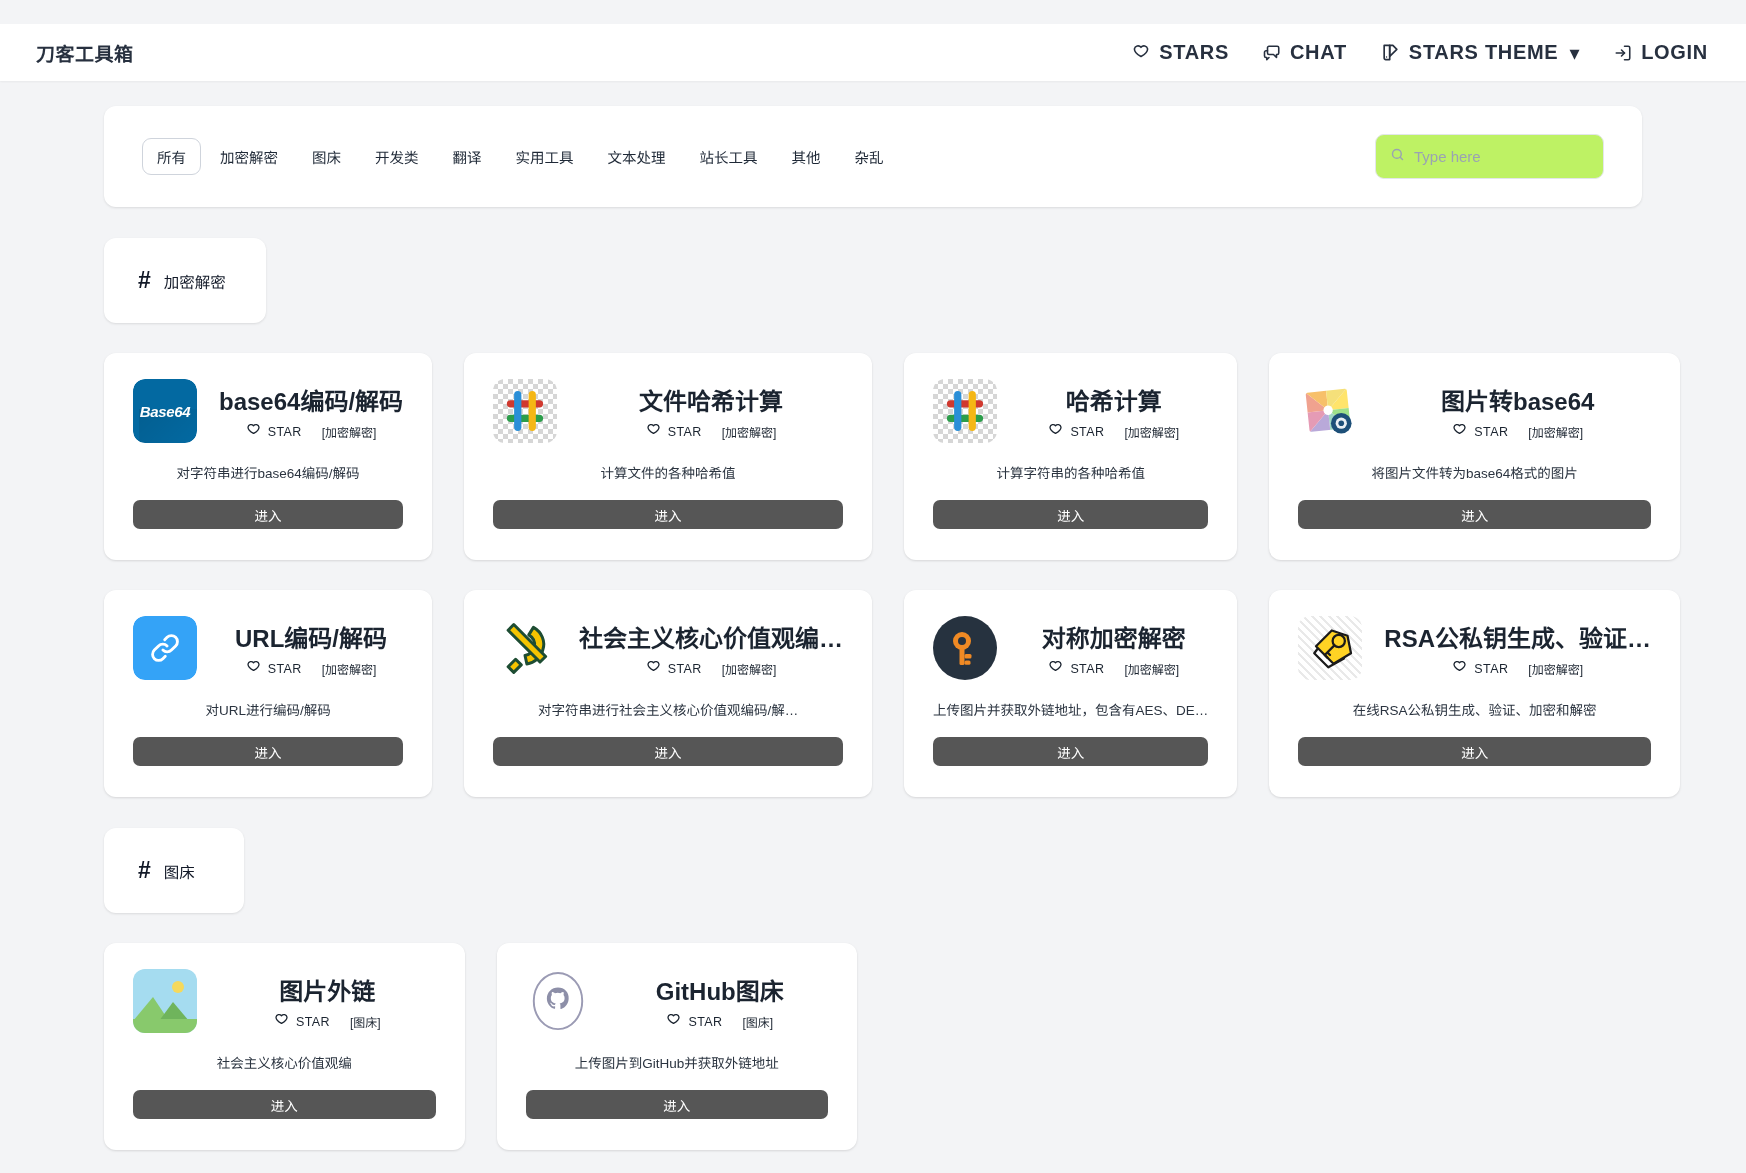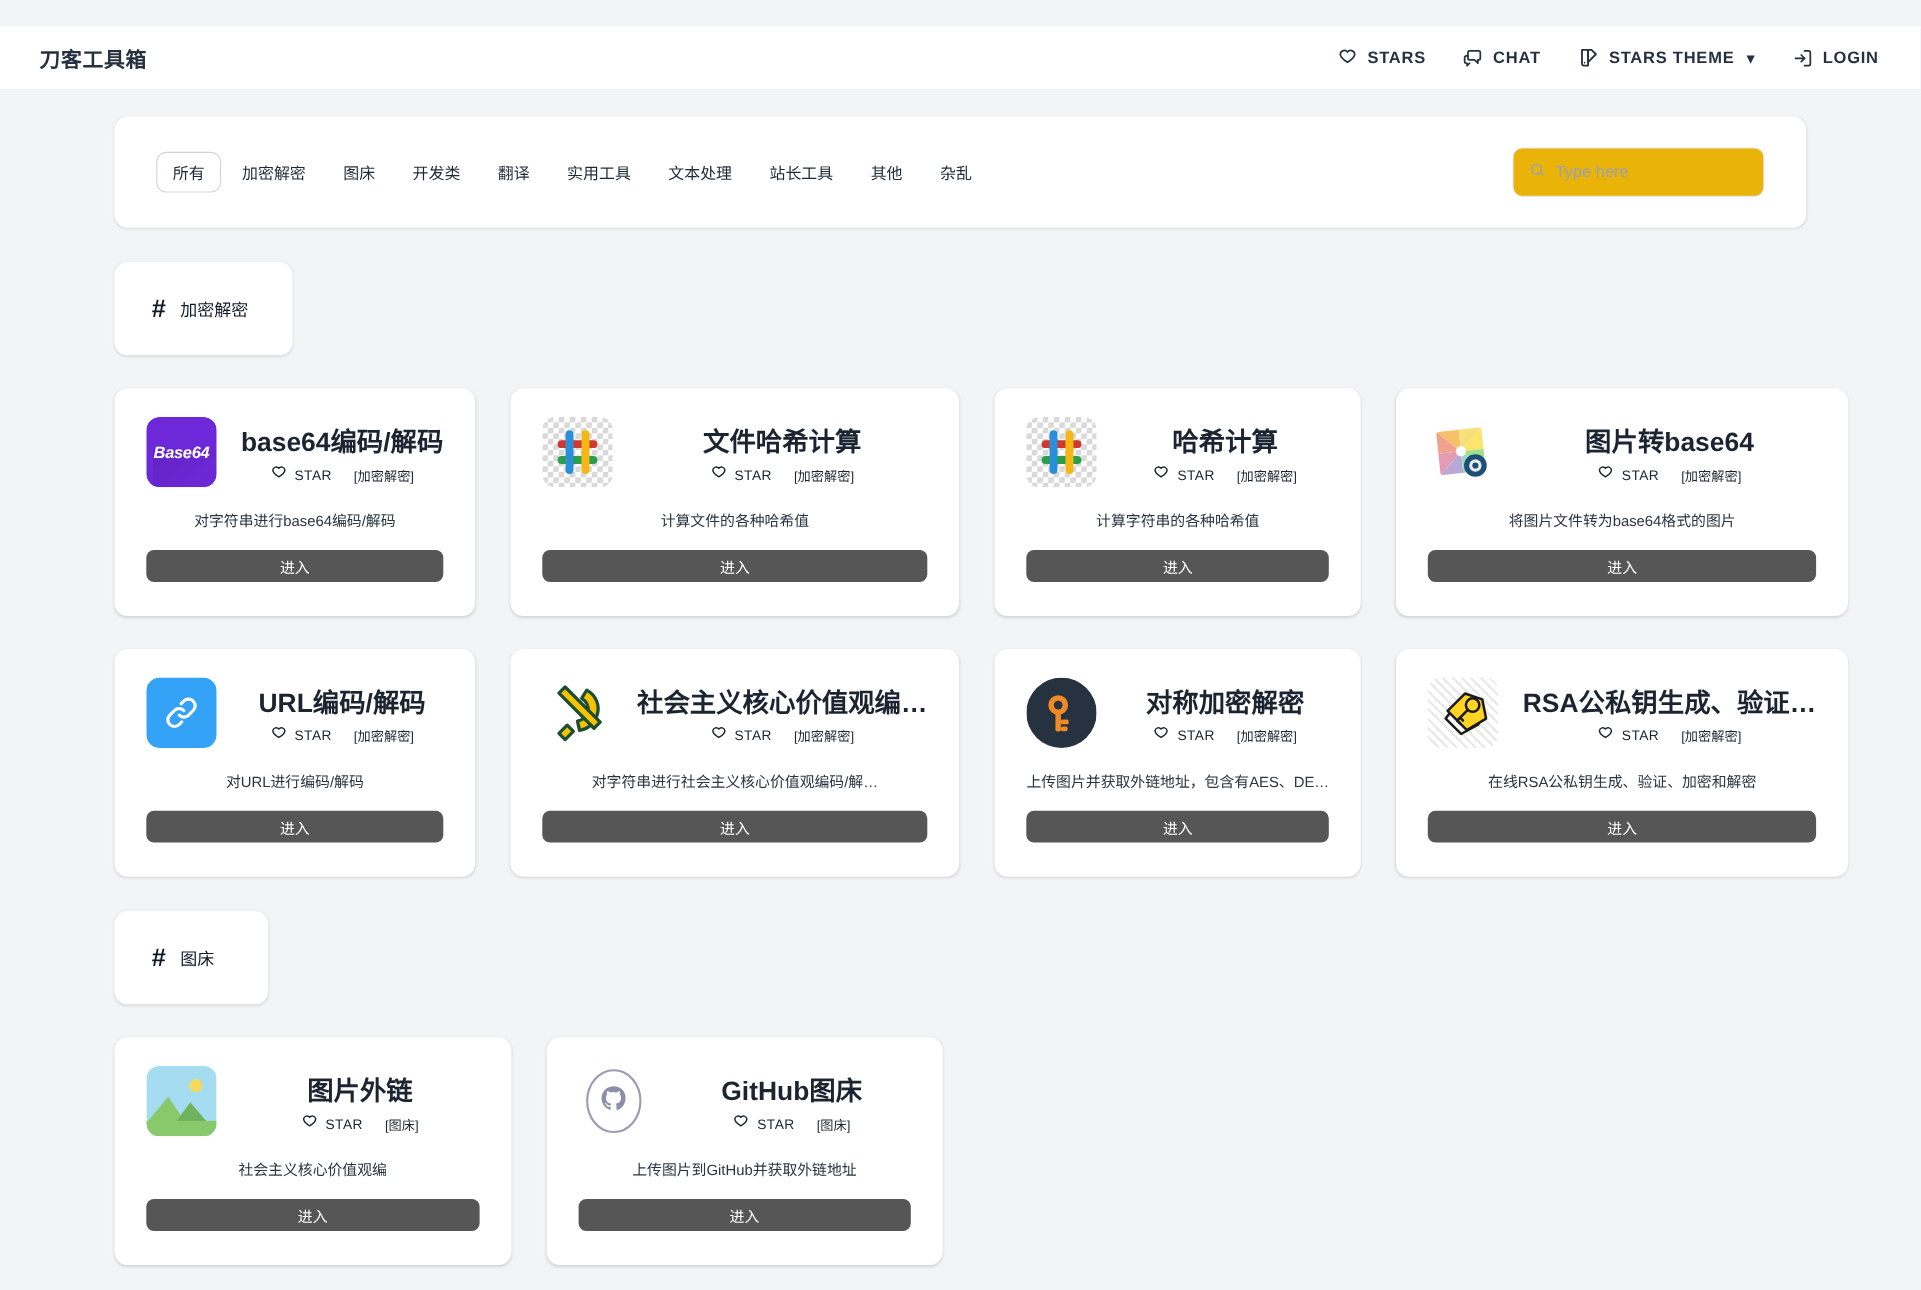--- a/index.html
+++ b/index.html
@@ -29,21 +29,21 @@
     font-size: 19px;
     font-weight: 700;
     letter-spacing: .5px;
     color: #27303f;
   }
   .topnav { display: flex; align-items: center; gap: 34px; }
   .navitem {
     display: flex;
     align-items: center;
     gap: 9px;
-    font-size: 15px;
+    font-size: 20px;
     font-weight: 700;
     letter-spacing: .7px;
     color: #27303f;
     cursor: pointer;
     user-select: none;
   }
   .navitem svg { display: block; }
   .caret { margin-left: 2px; }
 
   
@@ -76,21 +76,21 @@
   }
   .searchbox {
     width: 229px;
     height: 45px;
     border: 1px solid #e3e6ea;
     border-radius: 9px;
     display: flex;
     align-items: center;
     gap: 9px;
     padding: 0 14px;
-    background: #eab308;
+    background: #bef264;
   }
   .searchbox input {
     border: 0;
     outline: 0;
     font-size: 15px;
     font-family: inherit;
     color: #374151;
     width: 100%;
     background: transparent;
   }
@@ -193,21 +193,21 @@
       linear-gradient(45deg, #d6d6d6 25%, transparent 25%, transparent 75%, #d6d6d6 75%),
       linear-gradient(45deg, #d6d6d6 25%, transparent 25%, transparent 75%, #d6d6d6 75%);
     background-size: 10px 10px;
     background-position: 0 0, 5px 5px;
     background-color: #fff;
   }
   .diag {
     background-image: repeating-linear-gradient(45deg, #e9e9e9 0 2px, #fff 2px 6px);
   }
   .b64 {
-    width:64px;height:64px;background:#6d28d9;border-radius:12px;
+    width:64px;height:64px;background:#0369a1;border-radius:12px;
     display:flex;align-items:center;justify-content:center;
     color:#fff;font-weight:800;font-size:15px;font-style:italic;
     font-family:"Liberation Sans",sans-serif;letter-spacing:-.3px;
     position:relative;overflow:hidden;
   }
   .b64::after{
     content:"";position:absolute;left:6px;top:30px;width:80px;height:70px;
     background:linear-gradient(135deg, rgba(0,0,0,.10), rgba(0,0,0,0) 60%);
     transform:rotate(-0deg);
   }

